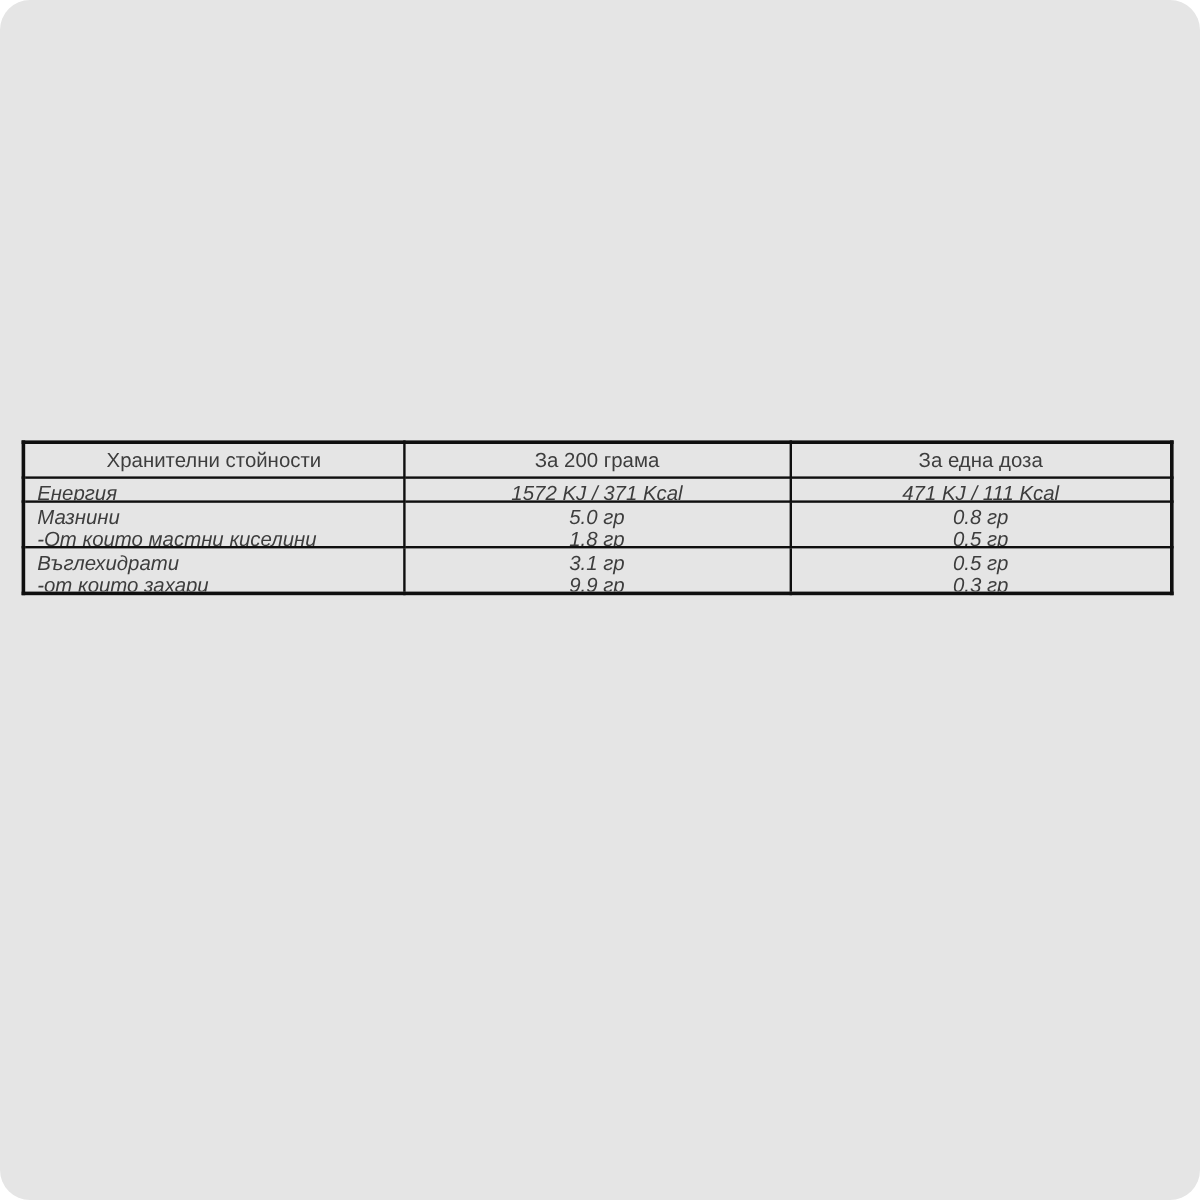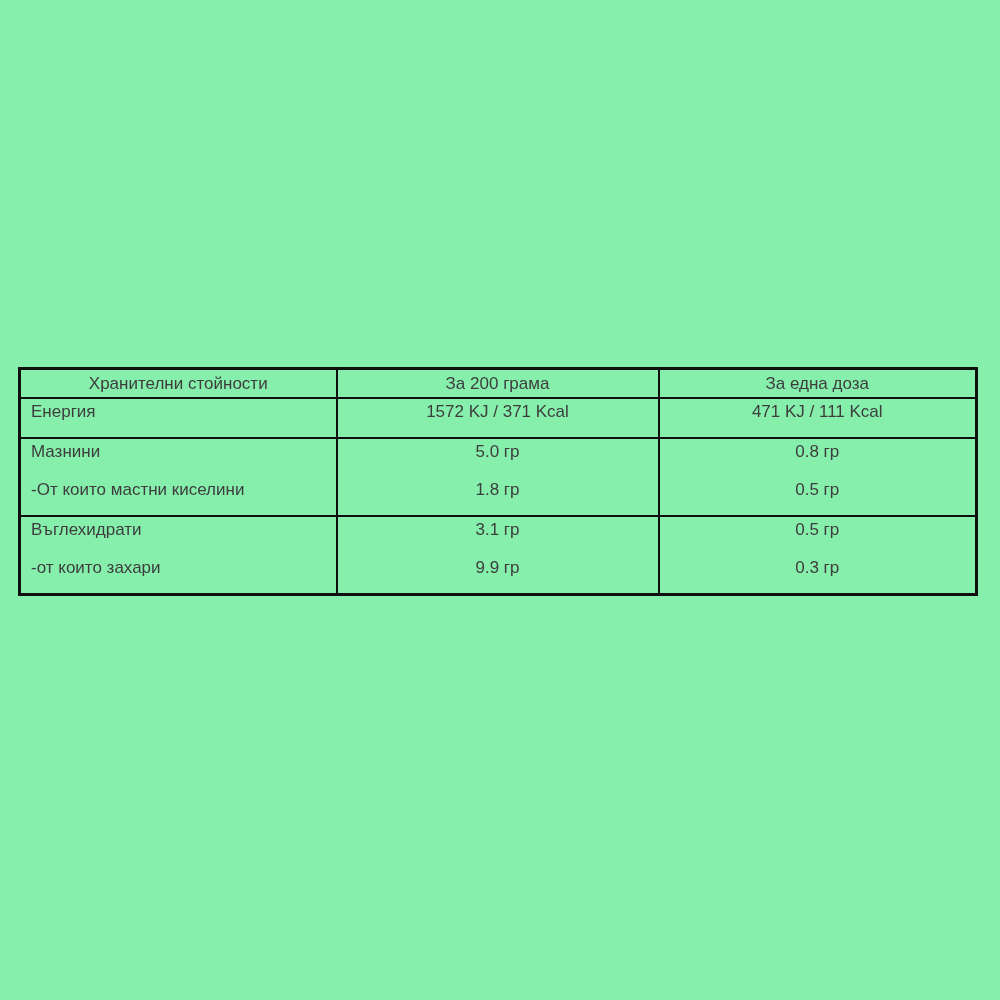--- a/index.html
+++ b/index.html
@@ -7,22 +7,23 @@
     padding: 0;
     background: #ffffff;
     width: 1000px;
     height: 1000px;
     font-family: "Liberation Sans", "DejaVu Sans", sans-serif;
   }
   .page {
     position: relative;
     width: 1000px;
     height: 1000px;
-    background: #86efac;
+    background: #e5e5e5;
     overflow: hidden;
+    border-radius: 25px;
   }
   .table-wrap {
     position: absolute;
     left: 18px;
     top: 367px;
   }
   table.nutrition {
     border-collapse: collapse;
     table-layout: fixed;
     width: 957px;
@@ -38,22 +39,23 @@
     vertical-align: middle;
     overflow: hidden;
     white-space: nowrap;
   }
   table.nutrition th {
     font-weight: 400;
     text-align: center;
     height: 27px;
   }
   .cell-line {
-    height: 38px;
+    height: 18px;
     line-height: 26px;
+    font-style: italic;
   }
   td.label-cell {
     text-align: left;
   }
   td.label-cell .cell-line {
     padding-left: 10px;
   }
   td.value-cell {
     text-align: center;
     margin-top: 20px;

